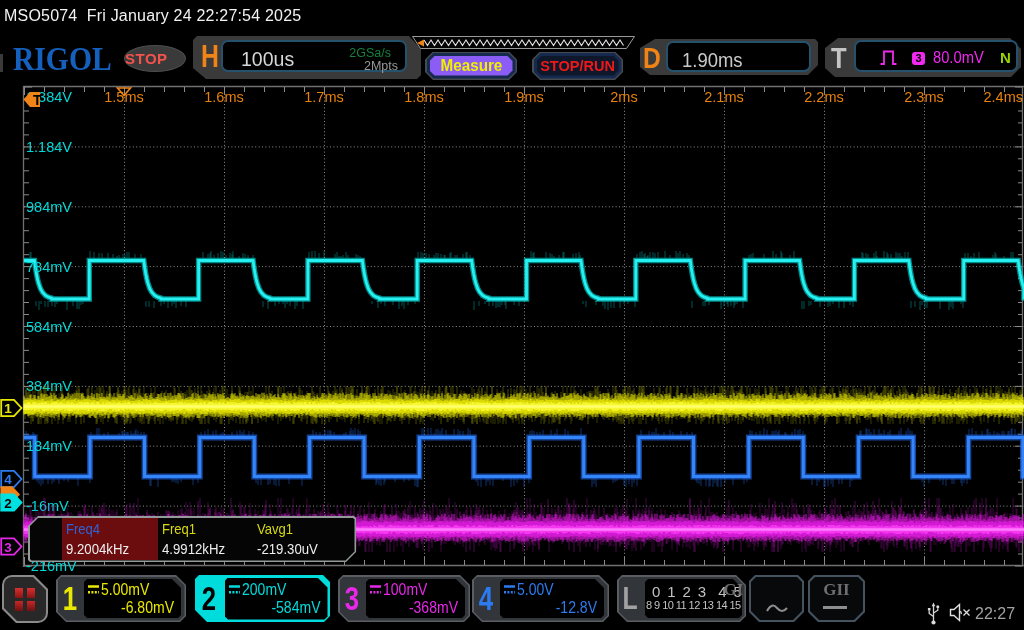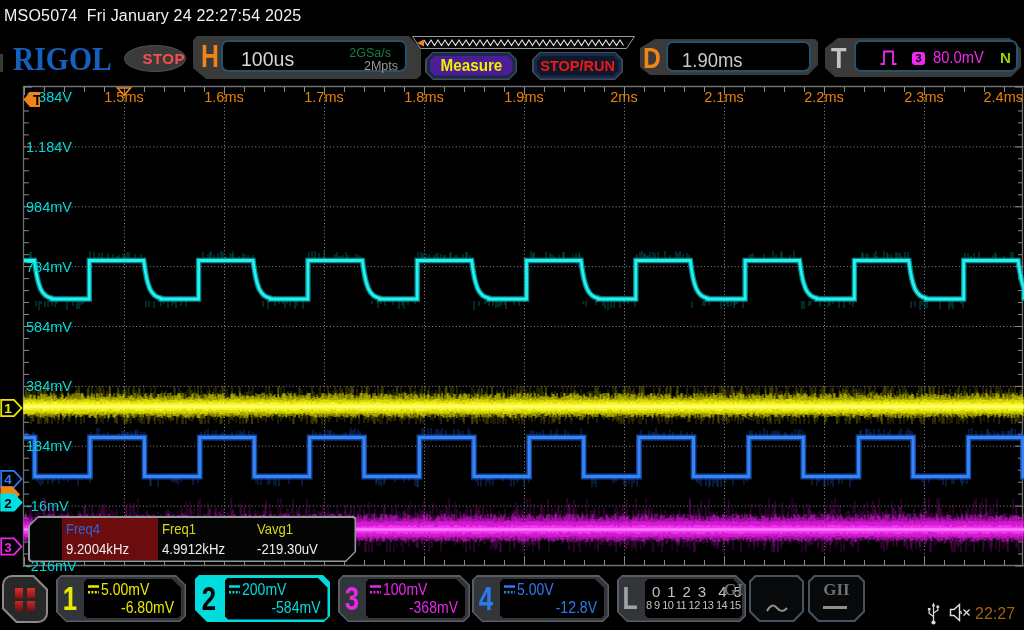--- a/index.html
+++ b/index.html
@@ -254,42 +254,42 @@
     <text x="8" y="507.5" font-size="13.5" font-weight="bold" fill="#000000" text-anchor="middle">2</text>
     <polygon points="1.2,538.3 14,538.3 21.5,546.5 14,554.7 1.2,554.7" fill="#000000" stroke="#e828e8" stroke-width="1.8"></polygon>
     <text x="8" y="551.5" font-size="13.5" font-weight="bold" fill="#e828e8" text-anchor="middle">3</text>
     <polygon points="40,92 30,92 23.5,99.5 30,107 40,107" fill="#f08418"></polygon>
     <text x="33" y="105" font-size="14" font-weight="bold" fill="#000">T</text>
     <polygon points="117.5,88 130.5,88 124,95.5" fill="none" stroke="#f08418" stroke-width="1.6"></polygon>
 </svg>
 
 <div style="position:absolute;left:4px;top:7px;font-size:16px;color:#f2f2f2;letter-spacing:0.2px">MSO5074&nbsp; Fri January 24 22:27:54 2025</div>
 <div style="position:absolute;left:13px;top:39.5px;font-family:'Liberation Serif',serif;font-weight:bold;font-size:34px;color:#1560bd;letter-spacing:0px;transform:scale(0.87,1);transform-origin:left top">RIGOL</div>
-<div style="position:absolute;left:124px;top:45px;width:62px;height:27px;background:#3a3a3a;border:1px solid #4e4e4e;border-radius:50%;display:flex;align-items:center;justify-content:flex-end">
+<div style="position:absolute;left:124px;top:45px;width:62px;height:27px;background:#3a3a3a;border:1px solid #4e4e4e;border-radius:50%;display:flex;align-items:center;justify-content:flex-start">
     <span style="color:#f4524d;font-weight:bold;font-size:15px;letter-spacing:0.5px">STOP</span>
   </div>
 
 <div style="position:absolute;left:0px;top:54px;width:3px;height:18px;background:#3a3a3a"></div>
 
 <div style="position:absolute;left:193px;top:36px;width:228px;height:43px;background:#3a3a3a;clip-path:polygon(4px 0, 216px 0, 228px 13px, 228px 39px, 224px 43px, 13px 43px, 0 32px, 0 4px)"></div>
 <div style="position:absolute;left:201px;top:41px;font-size:31px;line-height:1;font-weight:bold;color:#f08418;transform:scale(0.8,1);transform-origin:left top">H</div>
 <div style="position:absolute;left:221px;top:40px;width:186px;height:32px;background:#000;border:2px solid #25516c;border-radius:7px"></div>
 <div style="position:absolute;left:241px;top:48px;font-size:21px;line-height:1;color:#d6d6d6;transform:scale(0.93,1);transform-origin:left top">100us</div>
 <div style="position:absolute;left:321px;top:46.5px;width:70px;text-align:right;font-size:12.5px;line-height:1.05;color:#15803d">2GSa/s</div>
 <div style="position:absolute;left:328px;top:59.5px;width:70px;text-align:right;font-size:12.5px;line-height:1.05;color:#999">2Mpts</div>
 
 <svg style="position:absolute;left:412px;top:36px" width="223" height="13" viewBox="0 0 223 13">
 <polygon points="0.5,0.5 222.5,0.5 214.5,12.5 8.5,12.5" fill="#040404" stroke="#9a9a9a" stroke-width="1"></polygon>
 <polyline points="12.0,4 15.5,9.5 19.0,4 22.5,9.5 26.0,4 29.5,9.5 33.0,4 36.5,9.5 40.0,4 43.5,9.5 47.0,4 50.5,9.5 54.0,4 57.5,9.5 61.0,4 64.5,9.5 68.0,4 71.5,9.5 75.0,4 78.5,9.5 82.0,4 85.5,9.5 89.0,4 92.5,9.5 96.0,4 99.5,9.5 103.0,4 106.5,9.5 110.0,4 113.5,9.5 117.0,4 120.5,9.5 124.0,4 127.5,9.5 131.0,4 134.5,9.5 138.0,4 141.5,9.5 145.0,4 148.5,9.5 152.0,4 155.5,9.5 159.0,4 162.5,9.5 166.0,4 169.5,9.5 173.0,4 176.5,9.5 180.0,4 183.5,9.5 187.0,4 190.5,9.5 194.0,4 197.5,9.5 201.0,4 204.5,9.5 208.0,4 211.5,9.5" fill="none" stroke="#e8e8e8" stroke-width="1.1"></polyline>
 <polygon points="12,3.5 12,10.5 5,7" fill="#f08418"></polygon>
 </svg>
 
 <div style="position:absolute;left:425px;top:51.5px;width:92px;height:28.5px;background:#464b50;clip-path:polygon(8px 0, 84px 0, 92px 8px, 92px 20.5px, 84px 28.5px, 8px 28.5px, 0 20.5px, 0 8px)"></div>
 <div style="position:absolute;left:426.5px;top:53px;width:89px;height:25.5px;background:#16294e;clip-path:polygon(7px 0, 82px 0, 89px 7px, 89px 18.5px, 82px 25.5px, 7px 25.5px, 0 18.5px, 0 7px)"></div>
-<div style="position:absolute;left:429.5px;top:56px;width:83px;height:19.5px;background:#4c1d95;clip-path:polygon(5px 0, 78px 0, 83px 5px, 83px 14.5px, 78px 19.5px, 5px 19.5px, 0 14.5px, 0 5px);display:flex;align-items:center;justify-content:center">
+<div style="position:absolute;left:429.5px;top:56px;width:83px;height:19.5px;background:#8b5cf6;clip-path:polygon(5px 0, 78px 0, 83px 5px, 83px 14.5px, 78px 19.5px, 5px 19.5px, 0 14.5px, 0 5px);display:flex;align-items:center;justify-content:center">
     <span style="color:#f0f000;font-weight:bold;font-size:16px;transform:scale(0.95,1)">Measure</span>
   </div>
 
 <div style="position:absolute;left:532px;top:51.5px;width:91px;height:28.5px;background:#464b50;clip-path:polygon(8px 0, 83px 0, 91px 8px, 91px 20.5px, 83px 28.5px, 8px 28.5px, 0 20.5px, 0 8px)"></div>
 <div style="position:absolute;left:533.5px;top:53px;width:88px;height:25.5px;background:#16294e;clip-path:polygon(7px 0, 81px 0, 88px 7px, 88px 18.5px, 81px 25.5px, 7px 25.5px, 0 18.5px, 0 7px)"></div>
 <div style="position:absolute;left:536.5px;top:56px;width:82px;height:19.5px;background:#0f172a;clip-path:polygon(5px 0, 77px 0, 82px 5px, 82px 14.5px, 77px 19.5px, 5px 19.5px, 0 14.5px, 0 5px);display:flex;align-items:center;justify-content:center">
     <span style="color:#f01818;font-weight:bold;font-size:15px;transform:scale(0.97,1)">STOP/RUN</span>
   </div>
 
 <div style="position:absolute;left:640px;top:39px;width:178px;height:36px;background:#3a3a3a;clip-path:polygon(15px 0, 175px 0, 178px 3px, 178px 26px, 168px 36px, 10px 36px, 0 28px, 0 9px)"></div>
@@ -389,12 +389,12 @@
 <polygon points="7.5,0.5 5.7,4.2 9.3,4.2" fill="#d8d8d8"></polygon>
 <rect x="1.9" y="6" width="2.6" height="2.6" fill="#d8d8d8"></rect>
 <circle cx="11.8" cy="4.8" r="1.5" fill="#d8d8d8"></circle>
 <circle cx="7.5" cy="20.5" r="2.1" fill="#d8d8d8"></circle>
 </svg>
 <svg style="position:absolute;left:949px;top:603px" width="23" height="19" viewBox="0 0 23 19">
 <polygon points="1.5,6.5 5,6.5 10.5,1.5 10.5,17.5 5,12.5 1.5,12.5" fill="none" stroke="#e0e0e0" stroke-width="1.4"></polygon>
 <line x1="11.5" y1="8" x2="12.5" y2="11" stroke="#e0e0e0" stroke-width="1.2"></line>
 <path d="M14.5 6.5 L20.5 12.5 M20.5 6.5 L14.5 12.5" stroke="#e0e0e0" stroke-width="1.3"></path>
 </svg>
-<div style="position:absolute;left:975px;top:605px;font-size:16px;color:#a16207">22:27</div>
+<div style="position:absolute;left:975px;top:605px;font-size:16px;color:#a3a3a3">22:27</div>
 </body></html>

